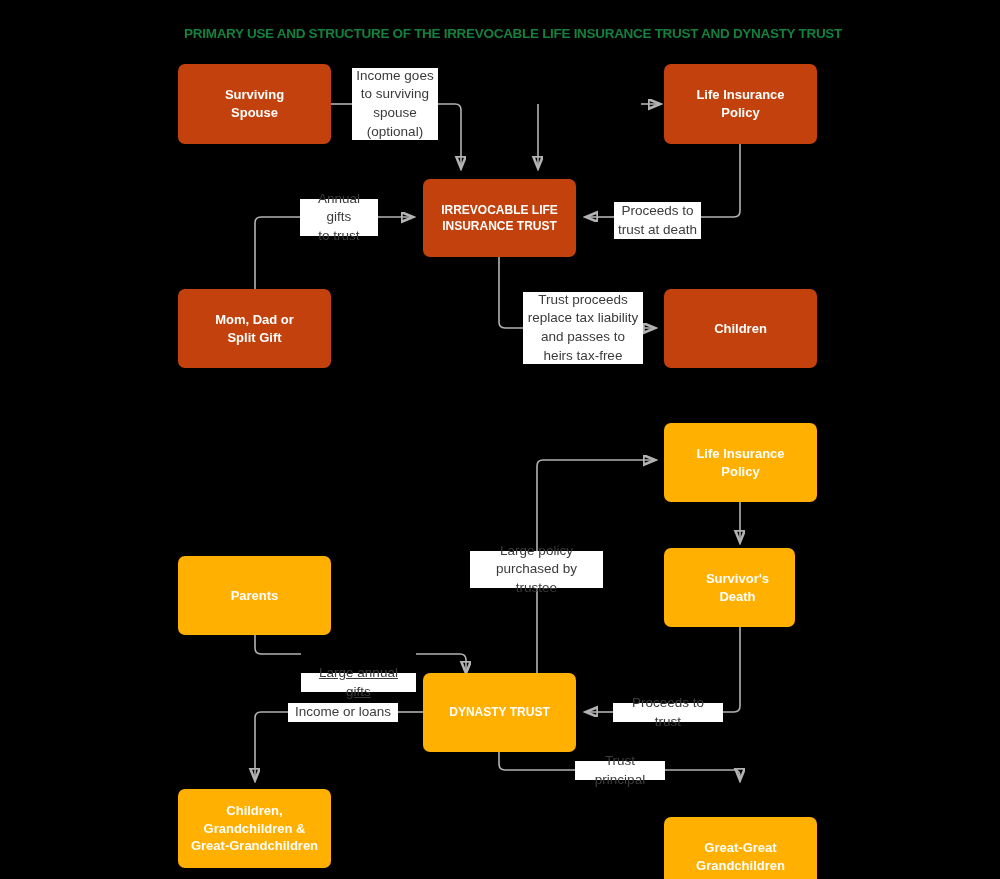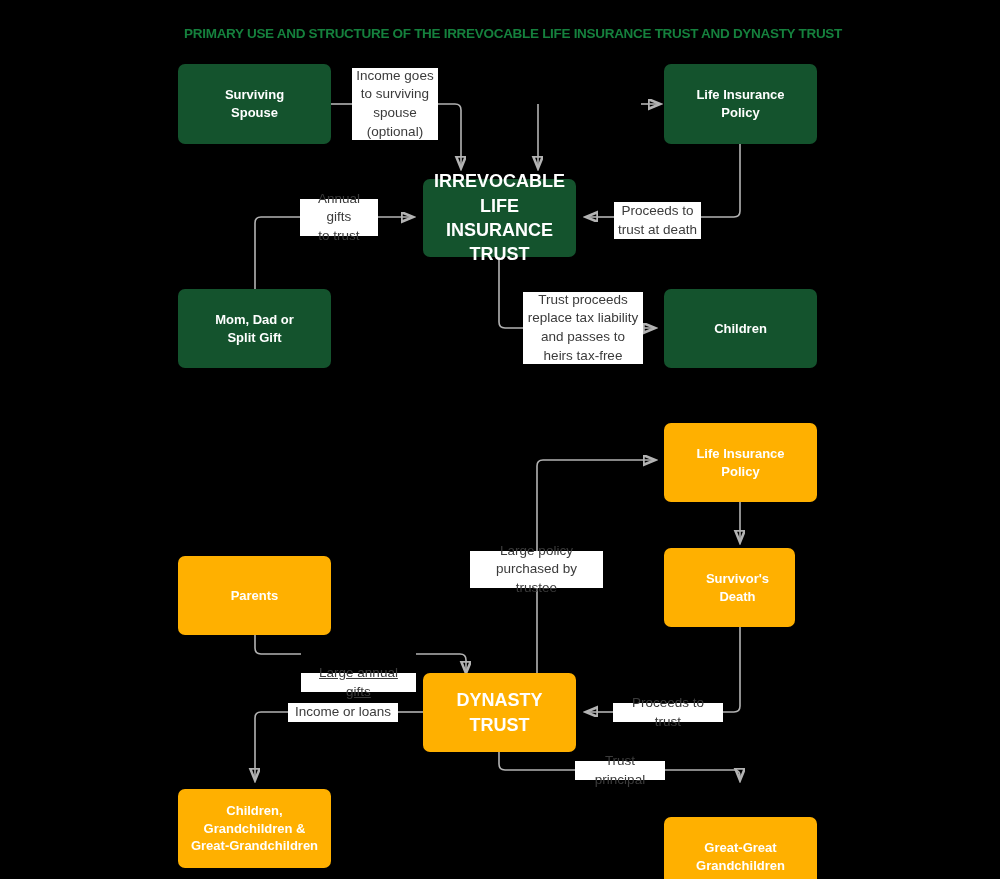--- a/index.html
+++ b/index.html
@@ -40,24 +40,24 @@
     justify-content: center;
     text-align: center;
     color: #ffffff;
     font-size: 13px;
     font-weight: bold;
     line-height: 1.35;
     box-sizing: border-box;
     padding: 4px 8px;
     white-space: pre-line;
   }
-  .node.crimson { background: #14532d; }
+  .node.crimson { background: #c2410c; }
   .node.orange  { background: #ffb000; }
   .node.big {
-    font-size: 18px;
+    font-size: 12px;
   }
   .edge-label {
     position: absolute;
     background: #ffffff;
     color: #3b3b3b;
     font-size: 13.5px;
     line-height: 1.38;
     text-align: center;
     padding: 1px 4px;
     box-sizing: border-box;

